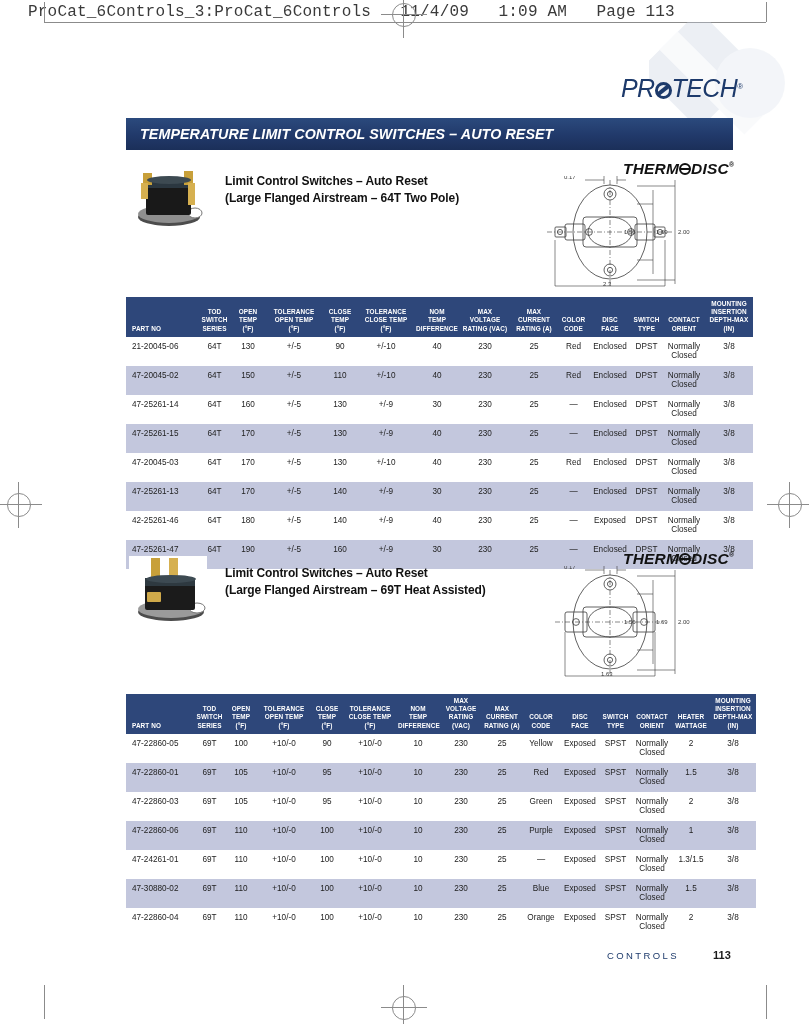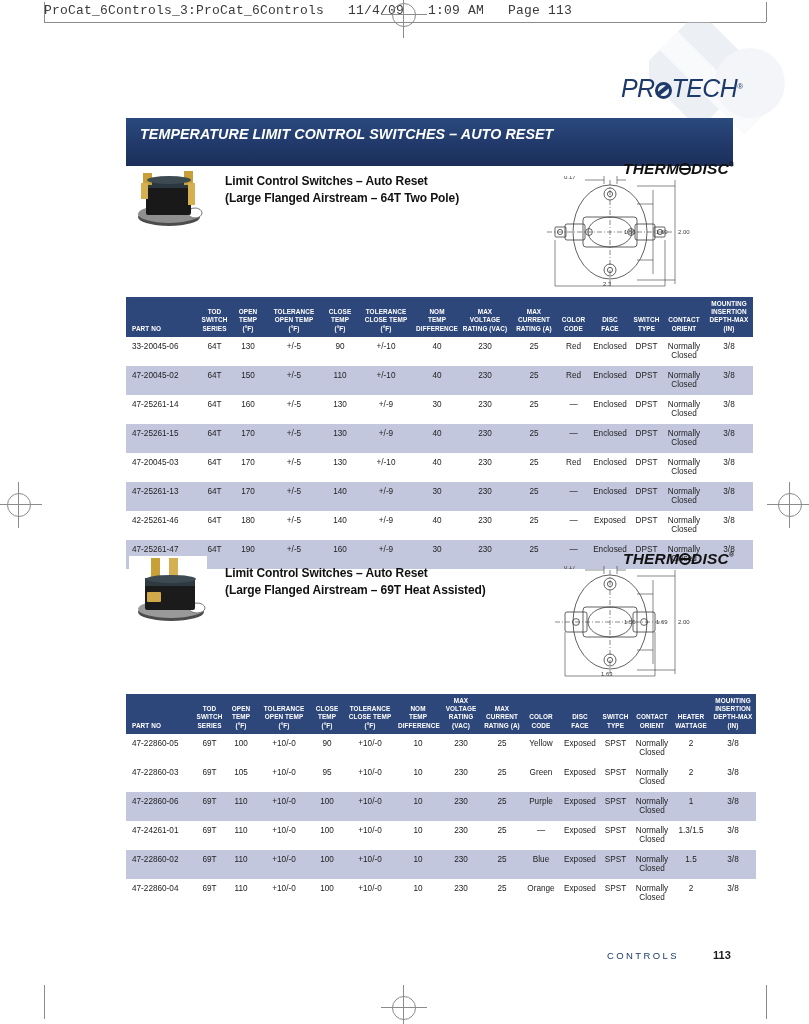--- a/index.html
+++ b/index.html
@@ -9,23 +9,23 @@
     font-family: "Liberation Sans", sans-serif;
     overflow: hidden;
   }
   .page { position: relative; width: 809px; height: 1024px; background: #fff; }
 
   
   .crop-header {
     position: absolute; left: 0; top: 0; width: 809px; height: 22px;
   }
   .crop-header-text {
-    position: absolute; left: 44px; top: 3px;
+    position: absolute; left: 28px; top: 3px;
     font-family: "Liberation Mono", monospace;
-    font-size: 13px; color: #3a3a3a; letter-spacing: .2px; white-space: pre;
+    font-size: 16px; color: #3a3a3a; letter-spacing: .2px; white-space: pre;
   }
   .rule-top {
     position: absolute; left: 44px; top: 22px; width: 722px; height: 1px;
     background: #8b8b8b;
   }
   .vrule-left {
     position: absolute; left: 44px; top: 2px; width: 1px; height: 20px; background: #8b8b8b;
   }
   .vrule-right {
     position: absolute; left: 766px; top: 2px; width: 1px; height: 20px; background: #8b8b8b;
@@ -76,21 +76,21 @@
     border: 3px solid #1d3a6b; border-radius: 50%;
   }
   .protech .glyph .bar {
     position: absolute; left: 2px; top: 7px; width: 15px; height: 4px;
     background: #1d3a6b; transform: rotate(-38deg);
   }
   .protech .tm { font-size: 8px; vertical-align: 8px; font-style: normal; }
 
   
   .banner {
-    position: absolute; left: 126px; top: 118px; width: 607px; height: 48px;
+    position: absolute; left: 126px; top: 118px; width: 607px; height: 32px;
     background: linear-gradient(180deg,#2b4a7d 0%, #21396a 55%, #1b2f59 100%);
     padding-left: 32px;
   }
   .banner-text {
     position: absolute; left: 14px; top: 7px;
     color: #fff; font-weight: bold; font-style: italic;
     font-size: 15.5px; letter-spacing: .1px;
     font-family: "Liberation Sans", sans-serif;
     transform: scaleX(.92); transform-origin: left center;
   }
@@ -361,21 +361,21 @@
           </th>
           <th>
             <div>MOUNTING</div>
             <div>INSERTION</div>
             <div>DEPTH-MAX (IN)</div>
           </th>
         </tr>
       </thead>
     <tbody>
         <tr>
-          <td class="partno">33-20045-06</td>
+          <td class="partno">21-20045-06</td>
           <td>64T</td>
           <td>130</td>
           <td>+/-5</td>
           <td>90</td>
           <td>+/-10</td>
           <td>40</td>
           <td>230</td>
           <td>25</td>
           <td>Red</td>
           <td>Enclosed</td>
@@ -689,20 +689,40 @@
           <td>Yellow</td>
           <td>Exposed</td>
           <td>SPST</td>
           <td>
             <div>Normally</div>
             <div>Closed</div>
           </td>
           <td>2</td>
           <td>3/8</td>
         </tr>
+        <tr class="alt">
+          <td class="partno">47-22860-01</td>
+          <td>69T</td>
+          <td>105</td>
+          <td>+10/-0</td>
+          <td>95</td>
+          <td>+10/-0</td>
+          <td>10</td>
+          <td>230</td>
+          <td>25</td>
+          <td>Red</td>
+          <td>Exposed</td>
+          <td>SPST</td>
+          <td>
+            <div>Normally</div>
+            <div>Closed</div>
+          </td>
+          <td>1.5</td>
+          <td>3/8</td>
+        </tr>
         <tr>
           <td class="partno">47-22860-03</td>
           <td>69T</td>
           <td>105</td>
           <td>+10/-0</td>
           <td>95</td>
           <td>+10/-0</td>
           <td>10</td>
           <td>230</td>
           <td>25</td>
@@ -750,21 +770,21 @@
           <td>Exposed</td>
           <td>SPST</td>
           <td>
             <div>Normally</div>
             <div>Closed</div>
           </td>
           <td>1.3/1.5</td>
           <td>3/8</td>
         </tr>
         <tr class="alt">
-          <td class="partno">47-22860-02</td>
+          <td class="partno">47-30880-02</td>
           <td>69T</td>
           <td>110</td>
           <td>+10/-0</td>
           <td>100</td>
           <td>+10/-0</td>
           <td>10</td>
           <td>230</td>
           <td>25</td>
           <td>Blue</td>
           <td>Exposed</td>

